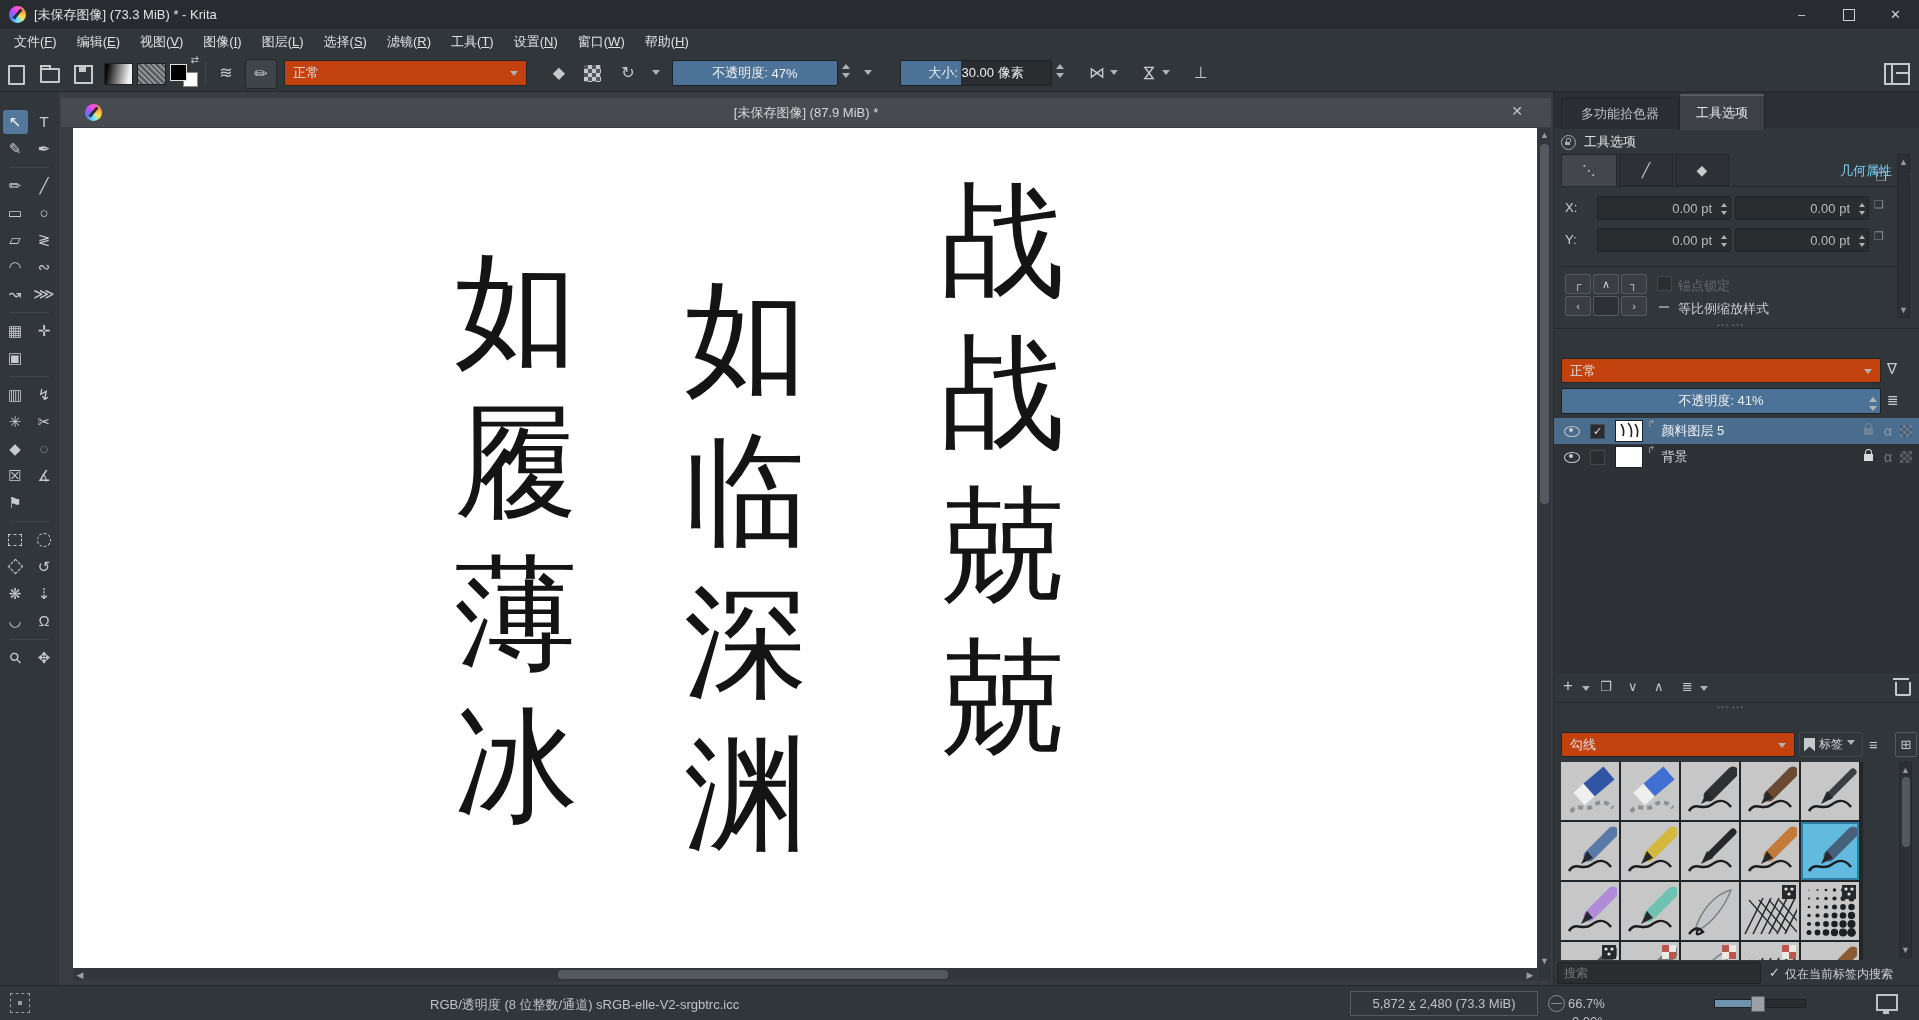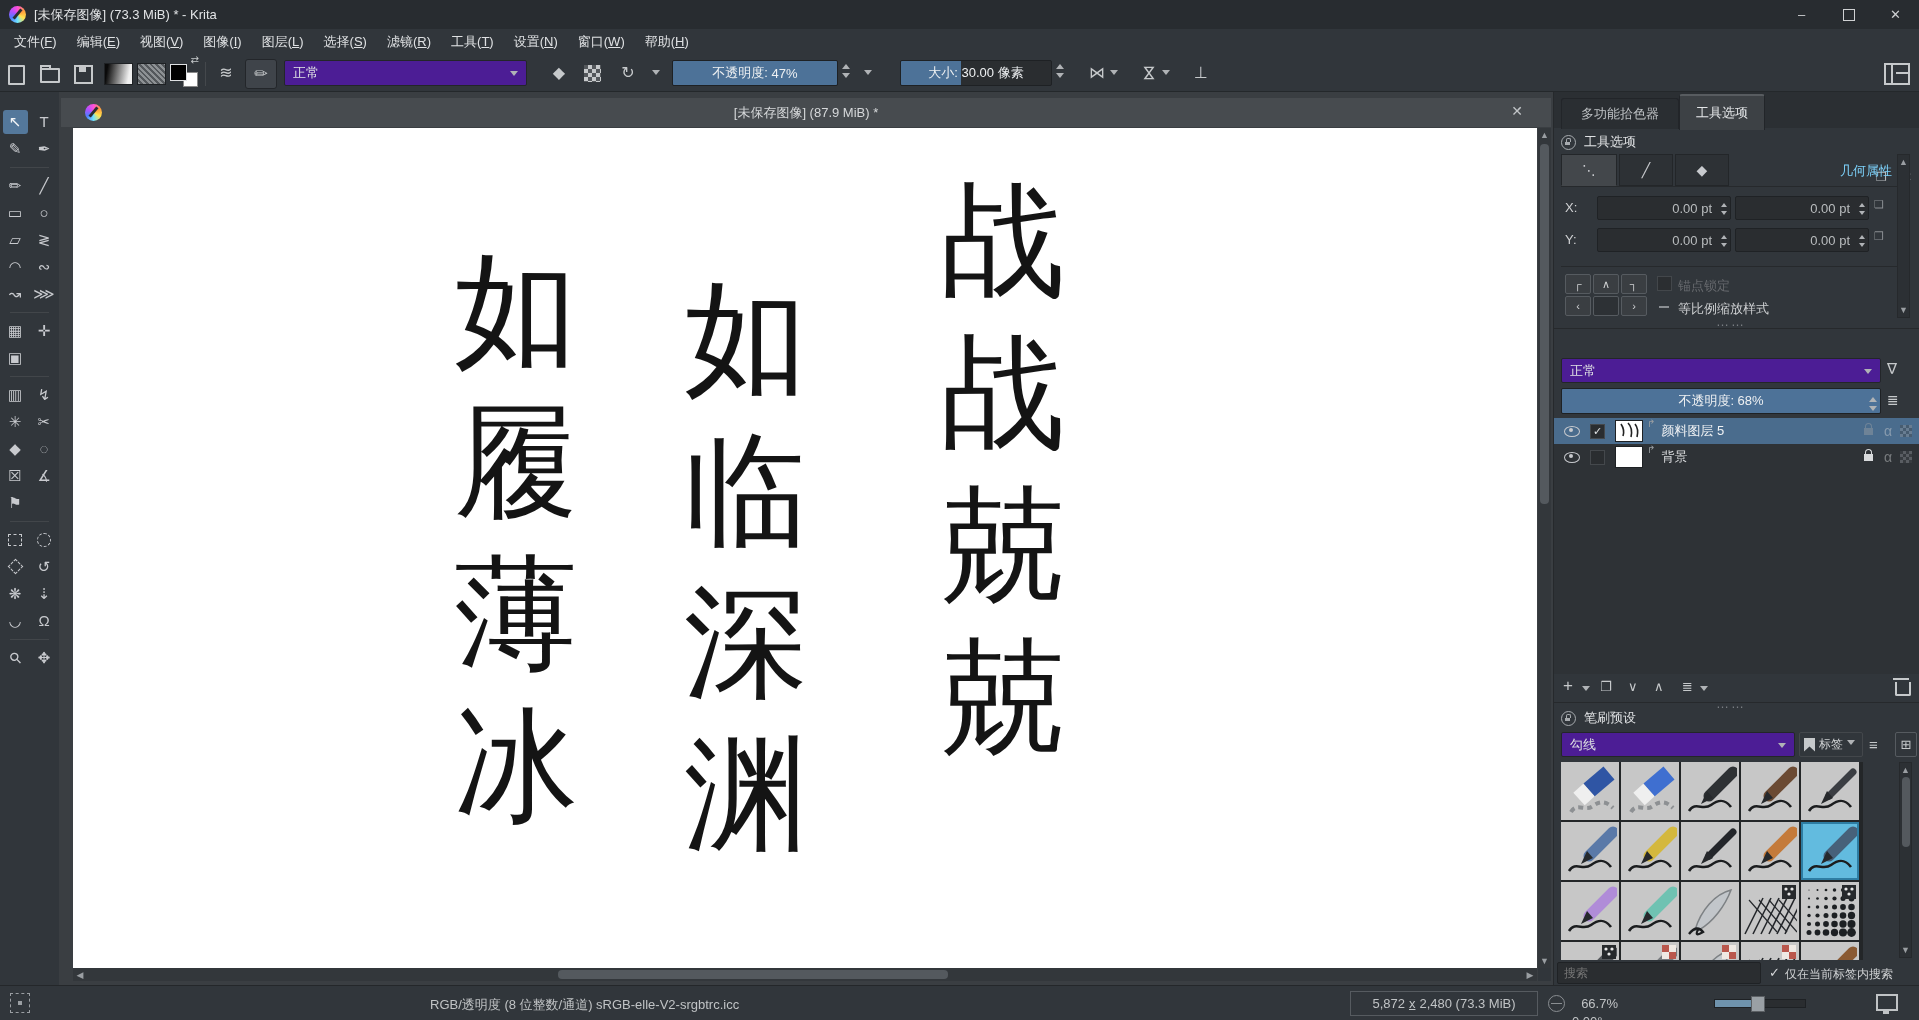--- a/index.html
+++ b/index.html
@@ -31,21 +31,21 @@
   .i-floppy{width:15px;height:15px;border:2px solid #c6c9cb;position:relative}
   .i-floppy::before{content:'';position:absolute;top:0;left:3px;width:7px;height:5px;background:#c6c9cb}
   .i-grad{width:27px;height:20px;border:1px solid #1e2124;background:linear-gradient(100deg,#0a0a0a 10%,#f0f0f0 85%)}
   .i-pat{width:27px;height:20px;border:1px solid #1e2124;background:repeating-linear-gradient(45deg,#8d9194 0 2px,#54585c 2px 4px)}
   .i-fgbg{width:28px;height:27px}
   .i-fgbg .b{position:absolute;right:0;bottom:0;width:13px;height:13px;background:#fff;border:1px solid #888}
   .i-fgbg .f{position:absolute;left:0;top:4px;width:15px;height:15px;background:#000;border:1px solid #dfe1e3}
   .i-fgbg .s{position:absolute;right:-1px;top:-6px;font-size:10px;color:#c6c9cb}
   .vsep{width:1px;height:24px;background:#44484c}
   .toolbtn-pressed{width:30px;height:28px;background:#3f444a;border:1px solid #23262a;border-radius:3px;display:flex;align-items:center;justify-content:center}
-  .ddown{background:#4c1d95;border:1px solid #232629;border-radius:2px;display:flex;align-items:center;padding:0 8px;color:#dfe1e3;box-sizing:border-box}
+  .ddown{background:#c2410c;border:1px solid #232629;border-radius:2px;display:flex;align-items:center;padding:0 8px;color:#dfe1e3;box-sizing:border-box}
   .caret{width:0;height:0;border:4px solid transparent;border-top:5px solid #b0b3b6;display:inline-block}
   .ddown .caret{margin-left:auto;margin-top:5px}
   .checker16{width:17px;height:17px;background:conic-gradient(#c6c9cb 25%,#54585c 0 50%,#c6c9cb 0 75%,#54585c 0) 0 0/8px 8px}
   .ksl{position:relative;background:#2a2d30;border:1px solid #1e2124;border-radius:2px;overflow:hidden;color:#eef0f2;box-sizing:border-box}
   .ksl .fill{position:absolute;top:0;left:0;bottom:0;background:#4d7298}
   .ksl .lbl{position:relative;z-index:1;display:flex;align-items:center;justify-content:center;height:100%;font-size:13px}
   .spin{display:inline-flex;flex-direction:column;gap:4px;align-items:center;justify-content:center}
   .spin .up{width:0;height:0;border:4px solid transparent;border-bottom:5px solid #b0b3b6}
   .spin .dn{width:0;height:0;border:4px solid transparent;border-top:5px solid #b0b3b6}
   .i-workspace{width:22px;height:18px;border:2px solid #c6c9cb;position:relative}
@@ -405,21 +405,21 @@
 
     <div class="sep-line" style="left:0;top:236px;width:366px"></div>
     <div class="ddown" style="position:absolute;left:7px;top:266px;width:320px;height:25px">
       <span>正常</span>
         <span class="caret"></span>
     </div>
     <span class="abs" style="left:333px;top:268px;color:#c6c9cb;font-size:15px">∇</span>
     <div class="ksl" style="position:absolute;left:7px;top:296px;width:320px;height:26px">
       <span class="fill" style="width:100%"></span>
       <span class="lbl">
-          <span>不透明度: 68%</span>
+          <span>不透明度: 41%</span>
         </span>
       <span class="spin" style="position:absolute;right:3px;top:4px;z-index:2">
           <span class="up"></span>
           <span class="dn"></span>
         </span>
     </div>
     <span class="abs" style="left:333px;top:300px;color:#c6c9cb;font-size:14px">≣</span>
     <div class="abs" style="left:0;top:326px;width:366px;height:256px;background:#2e3236" id="layer-list">
         <div style="position: relative; height: 26px; display: flex; align-items: center; background: rgb(74, 108, 141);">
           <span class="eye" style="margin-left: 10px;"></span>
@@ -451,25 +451,20 @@
       <span class="abs" style="left:46px;top:3px;color:#c6c9cb">❐</span>
       <span class="abs" style="left:74px;top:3px;color:#c6c9cb">∨</span>
       <span class="abs" style="left:100px;top:3px;color:#c6c9cb">∧</span>
       <span class="abs" style="left:128px;top:3px;color:#c6c9cb">≣</span>
       <span class="caret" style="position:absolute;left:146px;top:10px"></span>
       <span class="trash" style="position:absolute;left:341px;top:6px"></span>
     </div>
     <span class="abs" style="left:162px;top:604px;color:#7a7e82;letter-spacing:2px">……</span>
 
     <div class="sep-line" style="left:0;top:610px;width:366px"></div>
-    <div class="dhead" style="top:614px">
-      <span class="hlock"></span>
-      <span>笔刷预设</span>
-
-    </div>
     <div class="ddown" style="position:absolute;left:7px;top:640px;width:234px;height:25px">
       <span>勾线</span>
         <span class="caret"></span>
     </div>
     <div class="abs" style="left:245px;top:640px;width:64px;height:25px;border:1px solid #43474b;border-radius:2px;display:flex;align-items:center;gap:4px;padding:0 4px;box-sizing:border-box">
       <span class="bookmark"></span>
       <span style="font-size:12px">标签</span>
       <span class="caret"></span>
     </div>
     <span class="abs" style="left:315px;top:644px;color:#c6c9cb;font-size:15px;font-weight:bold">≡</span>
@@ -696,21 +691,21 @@
   <div id="statusbar">
     <span class="selmode" style="left:10px;top:7px"></span>
     <span style="left:430px;top:10px">RGB/透明度 (8 位整数/通道)  sRGB-elle-V2-srgbtrc.icc</span>
     <span style="left:1350px;top:5px;width:186px;height:23px;border:1px solid #565b60;display:flex;align-items:center;justify-content:center;gap:4px">
       <span>5,872</span>
         <u>x</u>
         <span>2,480 (73.3 MiB)</span>
     </span>
     <span class="dial" style="left:1548px;top:9px"></span>
     <span style="left:1572px;top:28px">0.00°</span>
-    <span style="left:1568px;top:10px;width:50px;text-align:right">66.7%</span>
+    <span style="left:1568px;top:10px;width:50px;">66.7%</span>
     <span class="zslider" style="left:1714px;top:13px">
         <span class="zfill"></span>
         <span class="zhandle"></span>
       </span>
     <span class="i-monitor" style="left:1876px;top:8px"></span>
   </div>
 
 </div>
 
 </body></html>

